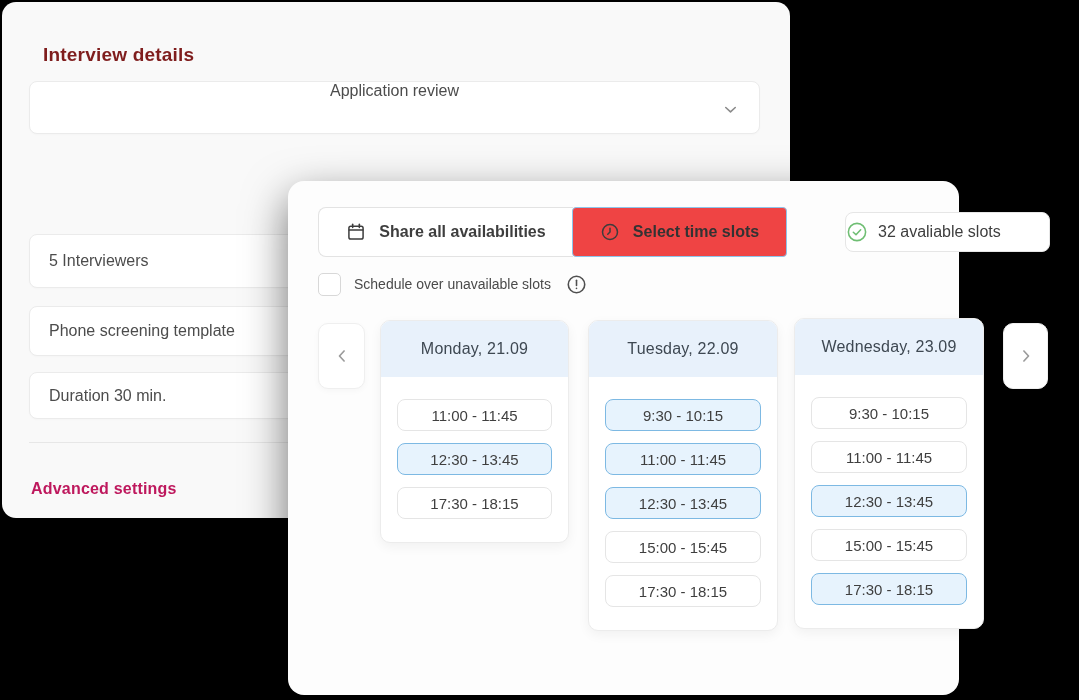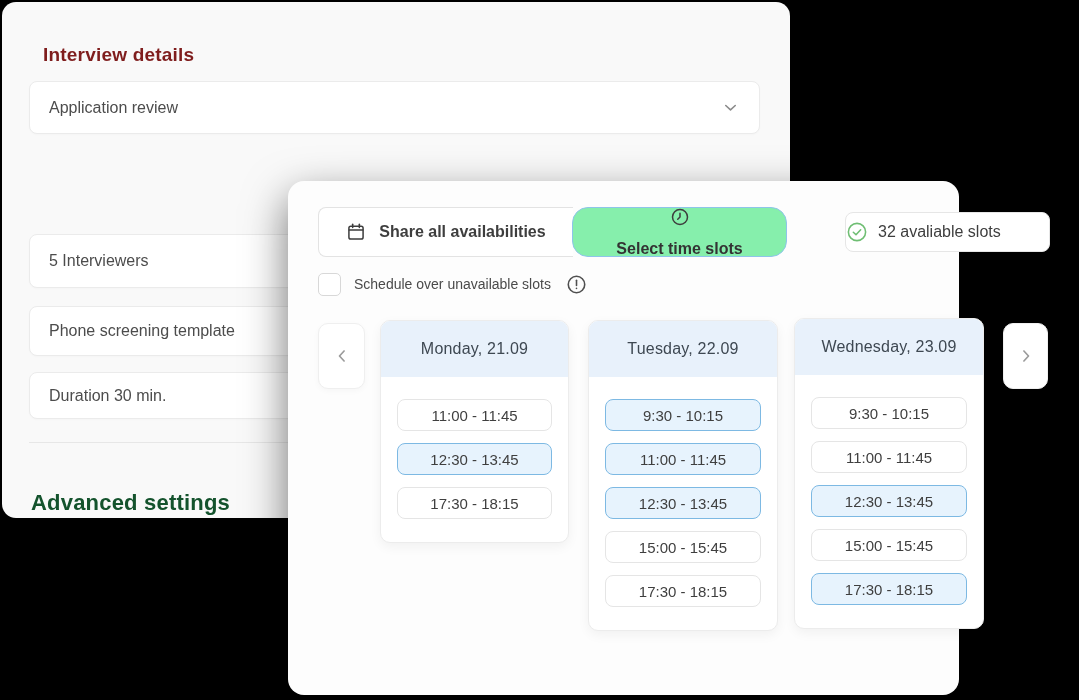--- a/index.html
+++ b/index.html
@@ -27,42 +27,41 @@
     display:flex; align-items:center; padding:0 19px;
     font-size:16px; color:#4c4c4c;
     box-shadow:0 1px 2px rgba(0,0,0,.02);
   }
   .field .chev { margin-left:auto; display:flex; align-items:center; }
   .lc-divider {
     position:absolute; left:27px; top:440px; width:731px; height:1px;
     background:#e7e7e7;
   }
   .lc-advanced {
-    position:absolute; left:29px; top:488px;
-    font-size:22px; font-weight:700; color:#14532d; letter-spacing:.2px;
+    position:absolute; left:29px; top:478px;
+    font-size:16px; font-weight:700; color:#be185d; letter-spacing:.2px;
   }
 
   
   #scheduler-card {
     left:288px; top:181px; width:671px; height:514px;
     background:#fdfdfd; border-radius:16px;
     box-shadow:0 16px 44px rgba(0,0,0,.55);
   }
   .tab-group { position:absolute; left:30px; top:26px; display:flex; }
   .tab {
     display:flex; align-items:center; justify-content:center; gap:13px;
     height:50px; font-size:16px; font-weight:600; color:#3e3e3e;
     background:#fff; border:1px solid #e3e3e3; cursor:pointer;
   }
   .tab-share { width:255px; border-radius:8px 0 0 8px; border-right:none; }
   .tab-select { width:215px; border-radius:8px; margin-left:-1px; }
   .tab.selected {
-    background:#86efac; border:1.5px solid #8ec4ea; border-radius:16px;
+    background:#ef4444; border:1.5px solid #8ec4ea; border-radius:4px;
     color:#333;
-    flex-direction:column;
   }
   .badge {
     position:absolute; left:557px; top:31px; width:205px; height:40px;
     background:#fff; border:1px solid #e6e6e6; border-radius:8px;
     display:flex; align-items:center; gap:10px;
     font-size:16px; font-weight:500; color:#3e3e3e;
   }
   .check-row {
     position:absolute; left:30px; top:90px; height:26px;
     display:flex; align-items:center; gap:13px;
@@ -106,21 +105,21 @@
   .slot.selected { background:#e7f3fd; border:1.7px solid #7db9e3; }
 
   svg { display:block; }
 </style>
 </head>
 <body>
 
 <div class="card" id="left-card">
   <h1 class="lc-title">Interview details</h1>
 
-  <div class="field" style="top:79px;height:53px;">
+  <div class="field" style="top:79px;height:53px;flex-direction:column;">
     <span>Application review</span>
     <span class="chev">
       <svg width="19" height="19" viewBox="0 0 24 24" fill="none" stroke="#8b8b8b" stroke-width="2" stroke-linecap="round" stroke-linejoin="round">
           <polyline points="6 9.5 12 15 18 9.5"></polyline>
         </svg>
     </span>
   </div>
 
 
   <div class="field" style="top:232px;height:54px;">

